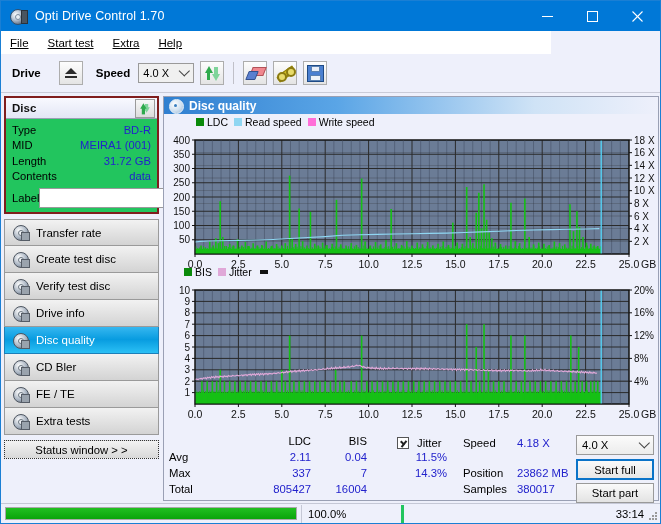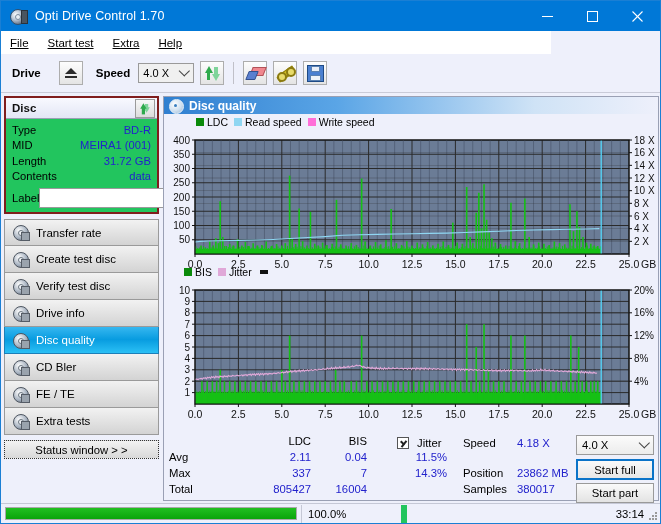--- a/index.html
+++ b/index.html
@@ -193,21 +193,21 @@
     position:absolute;left:0;bottom:0;width:659px;height:20px;
     background:#eef0fb;display:flex;align-items:center;
     border-top:1px solid #c5c8d6;box-sizing:border-box;
   }
   .sb-cell{height:18px;display:flex;align-items:center;box-sizing:border-box;}
   .sb-text{width:145px;padding-left:4px;font-size:11.3px;color:#000;border-right:1px solid #c5c8d6;}
   .sb-prog{width:300px;padding:0 4px;}
   .progress{width:100%;height:13px;background:#f3f3f3;border:1px solid #a9a9a9;box-sizing:border-box;position:relative;}
   .progress .bar{height:100%;background:linear-gradient(#21c021,#0aa40a);}
   .sb-pct{width:100px;padding-left:6px;font-size:11.3px;color:#000;border-left:1px solid #c5c8d6;}
-  .sb-time{flex:1;padding-right:16px;justify-content:flex-end;font-size:11.3px;color:#000;border-left:6px solid #22c55e;}
+  .sb-time{flex:1;padding-right:16px;justify-content:flex-end;font-size:11.3px;color:#000;border-left:3px solid #22c55e;}
   .grip{position:absolute;right:3px;bottom:3px;width:10px;height:10px;}
   .grip i{position:absolute;width:2px;height:2px;background:#9a9a9a;}
   text{font-family:"Liberation Sans","DejaVu Sans",sans-serif;}
 </style>
 </head>
 <body>
 
 <div id="app">
 
   <div class="titlebar">

